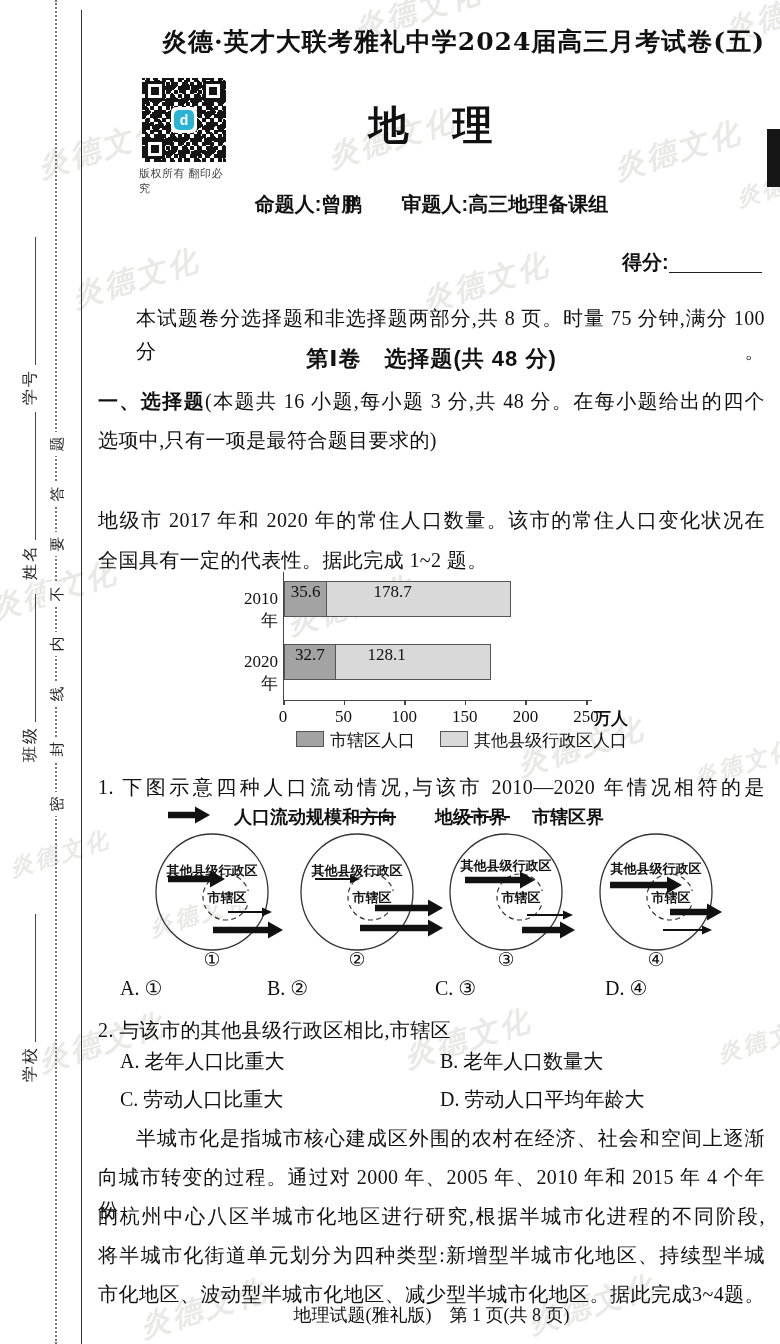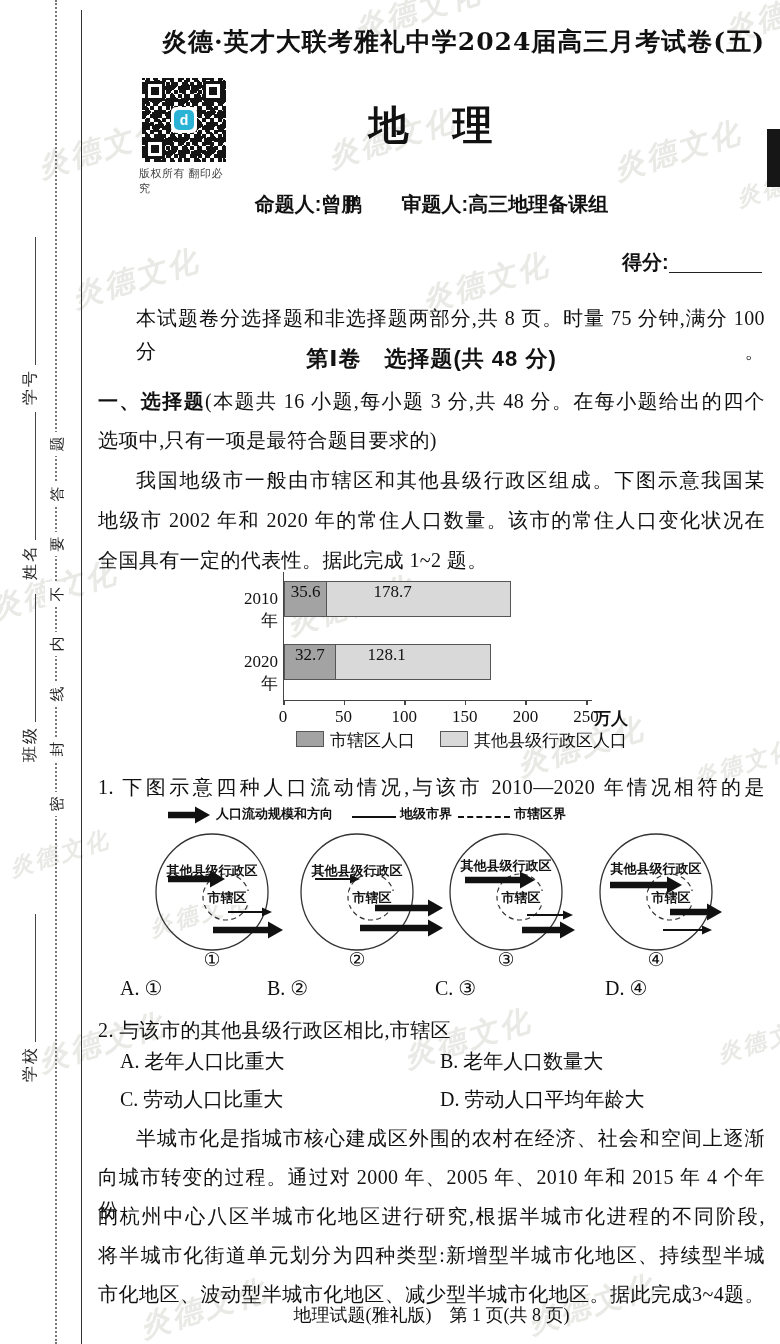--- a/index.html
+++ b/index.html
@@ -68,21 +68,21 @@
   .chart .bar{position:absolute;left:56px;height:36px;display:flex;}
   .chart .seg{box-sizing:border-box;border:1px solid #555;height:36px;display:flex;
               align-items:flex-start;justify-content:center;font-size:17px;}
   .chart .seg.dark{background:#a3a3a3;}
   .chart .seg.light{background:#d9d9d9;border-left:none;}
   .chart .seg.light span{transform:translateX(-26px);}
   .chart .lg-swatch{position:absolute;top:163px;width:28px;height:16px;border:1px solid #555;box-sizing:border-box;}
   .chart .lg-label{position:absolute;top:161px;font-size:17px;}
   
   .figlab{position:absolute;font-family:Liberation Mono, monospace;
-          font-weight:700;font-size:13px;z-index:2;}
+          font-weight:700;font-size:18px;z-index:2;margin-left:18px;}
   .lineSolid{position:absolute;left:352px;top:816px;width:44px;border-top:2px solid #111;}
   .lineDashed{position:absolute;left:458px;top:816px;width:52px;border-top:2px dashed #111;}
   svg.dg{position:absolute;top:817px;width:185px;height:150px;overflow:visible;z-index:2;}
   svg.dg text{font-family:"Liberation Sans","DejaVu Sans",sans-serif;font-weight:700;font-size:13px;fill:#111;}
   .dnum{position:absolute;top:948px;width:24px;text-align:center;font-size:19px;z-index:2;}
 </style>
 </head>
 <body>
 
 <div id="page">
@@ -158,22 +158,21 @@
   <div class="abs subject">地　理</div>
   <div class="abs authors">命题人:曾鹏　　审题人:高三地理备课组</div>
   <div class="abs score-label">得分:</div>
   <div class="abs score-line"></div>
 
   <div class="bl full ind" style="top:302px">本试题卷分选择题和非选择题两部分,共 8 页。时量 75 分钟,满分 100 分。</div>
   <div class="bl sec" style="top:342px">第Ⅰ卷　选择题(共 48 分)</div>
   <div class="bl full" style="top:385px"><span class="bold-hei">一、选择题</span><span>(本题共 16 小题,每小题 3 分,共 48 分。在每小题给出的四个</span></div>
   <div class="bl" style="top:424px">选项中,只有一项是最符合题目要求的)</div>
 
-  <div class="bl full ind" style="top:464px">我国地级市一般由市辖区和其他县级行政区组成。下图示意我国某</div>
-  <div class="bl full" style="top:504px">地级市 2002 年和 2020 年的常住人口数量。该市的常住人口变化状况在</div>
+  <div class="bl full" style="top:504px">地级市 2017 年和 2020 年的常住人口数量。该市的常住人口变化状况在</div>
   <div class="bl" style="top:544px">全国具有一定的代表性。据此完成 1~2 题。</div>
 
   <div class="abs chart">
     <div class="yaxis"></div>
     <div class="cat" style="top:21px">2010 年</div>
     <div class="cat" style="top:84px">2020 年</div>
     <div class="bar" style="top:13px">
       <div class="seg dark" style="width: 43.1px;">
           <span>35.6</span>
         </div>
@@ -212,21 +211,21 @@
   <div class="bl full" style="top:771px">1. 下图示意四种人口流动情况,与该市 2010—2020 年情况相符的是</div>
 
   <svg class="abs" style="left:166px;top:806px" width="46" height="18">
       <g>
         <line x1="2" y1="9" x2="31" y2="9" stroke="#111" stroke-width="6.5"></line>
         <polygon points="44,9 29,0.5 29,17.5" fill="#111"></polygon>
       </g>
     </svg>
   <div class="figlab" style="left:216px;top:805px">人口流动规模和方向</div>
   <div class="lineSolid"></div>
-  <div class="figlab" style="left:400px;top:805px">地级市界</div>
+  <div class="figlab" style="left:417px;top:805px">地级市界</div>
   <div class="lineDashed"></div>
   <div class="figlab" style="left:514px;top:805px">市辖区界</div>
 
   <svg class="dg" style="left:127px" viewBox="0 0 185 150">
     <ellipse cx="85" cy="75" rx="56" ry="58" fill="none" stroke="#333" stroke-width="1.3"></ellipse>
     <circle cx="99" cy="80" r="23" fill="none" stroke="#333" stroke-width="1.2" stroke-dasharray="5 3.5"></circle>
     <text x="85" y="58" text-anchor="middle">其他县级行政区</text>
     <rect x="77" y="74" width="46" height="14" fill="#fff"></rect>
     <text x="100" y="85" text-anchor="middle">市辖区</text>
     <g>

